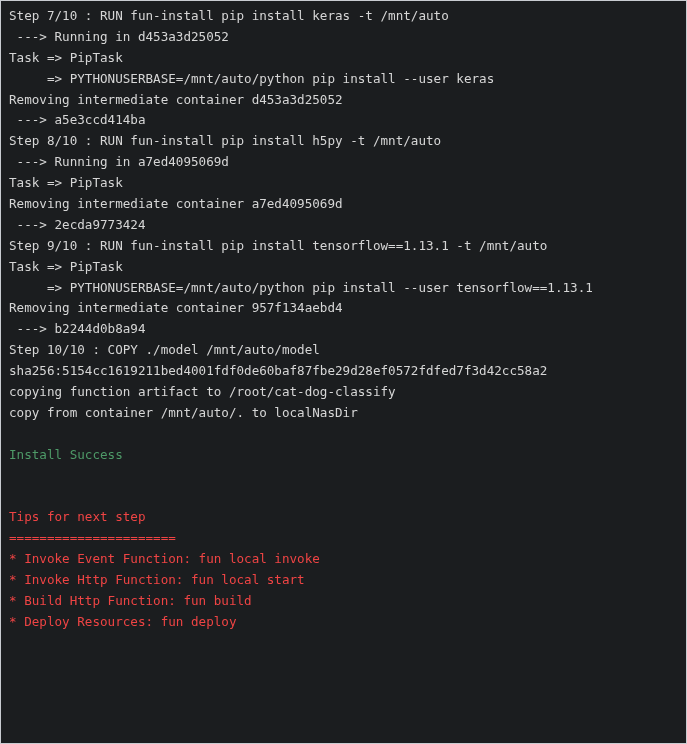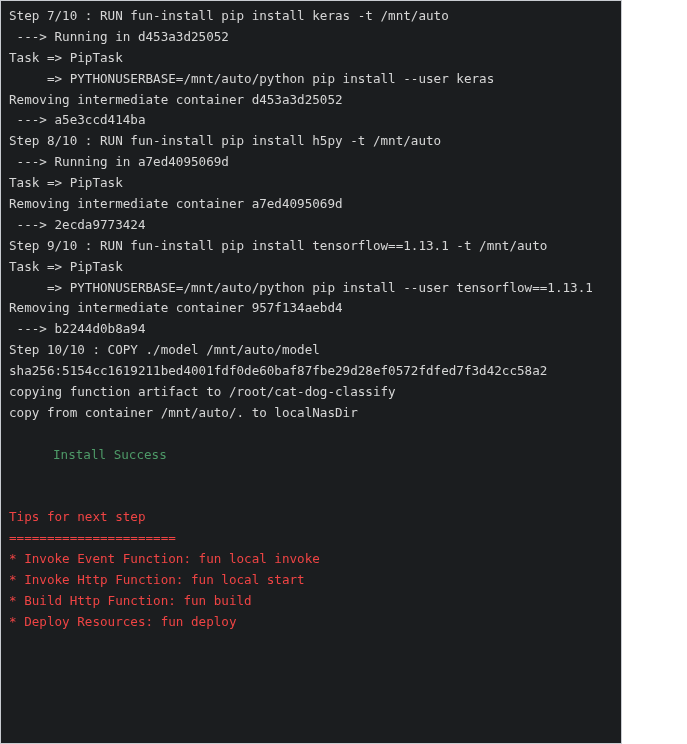--- a/index.html
+++ b/index.html
@@ -9,21 +9,21 @@
     background: #ffffff;
   }
   body {
     width: 687px;
     height: 744px;
     overflow: hidden;
     font-family: "DejaVu Sans Mono", monospace;
   }
   #terminal {
     box-sizing: border-box;
-    width: 622px;
+    width: 687px;
     height: 744px;
     background: #1b1d1f;
     border: 1px solid #c9ccd1;
     padding: 5px 0 0 0;
     overflow: hidden;
   }
   #term-lines {
     padding: 0 4px 0 8px;
   }
   .line {
@@ -32,21 +32,21 @@
     line-height: 20.9px;
     height: 20.9px;
     white-space: pre;
     color: #d6d6d6;
     letter-spacing: 0px;
   }
   .line.blank {
     color: transparent;
   }
   .c-default { color: #d6d6d6; }
-  .c-green   { color: #4e9a68; margin-left: 44px; }
+  .c-green   { color: #4e9a68; }
   .c-orange  { color: #ef4444; }
 </style>
 </head>
 <body>
 
 <div id="terminal">
   <div id="term-lines">
       <div class="line c-default">Step 7/10 : RUN fun-install pip install keras -t /mnt/auto</div>
       <div class="line c-default"> ---&gt; Running in d453a3d25052</div>
       <div class="line c-default">Task =&gt; PipTask</div>

